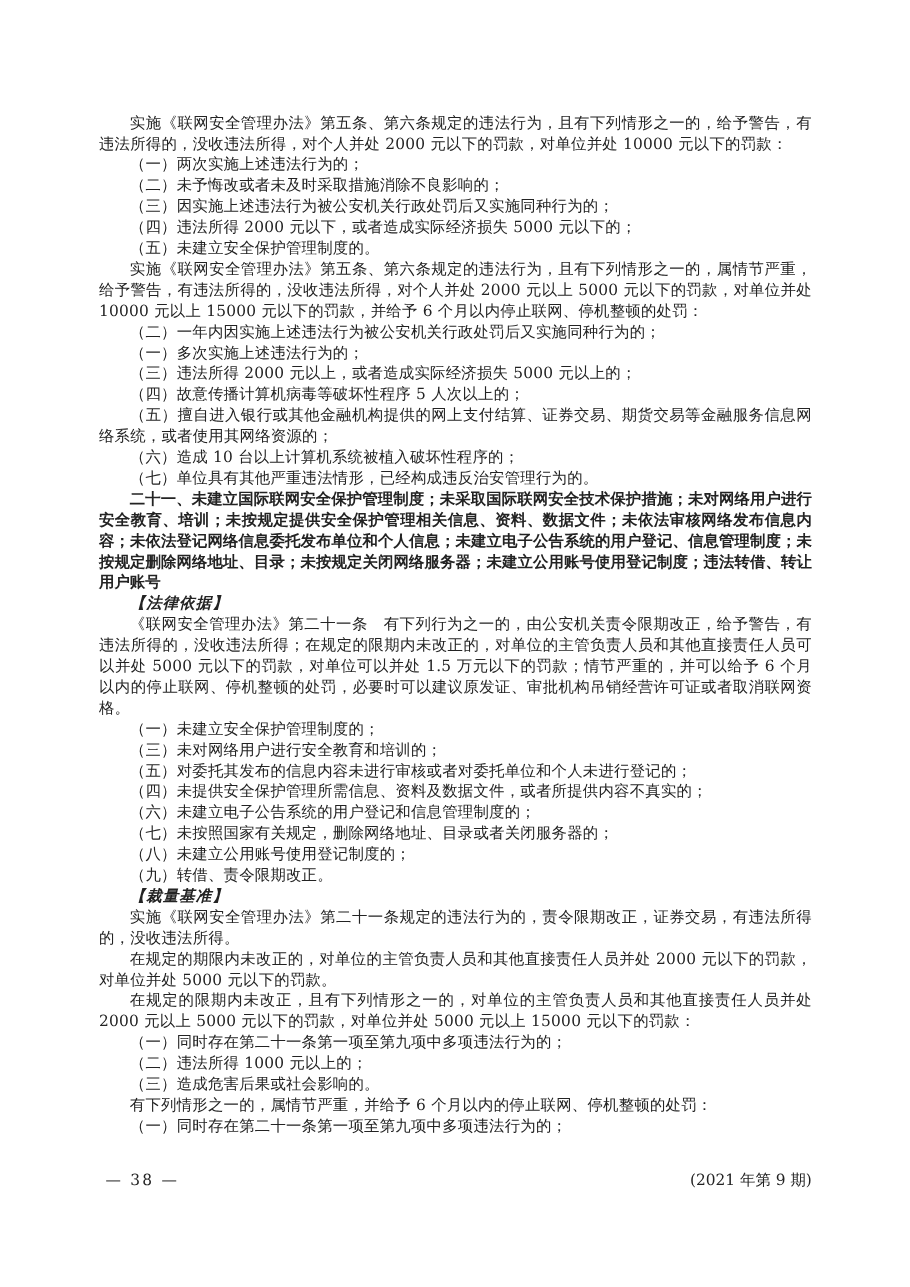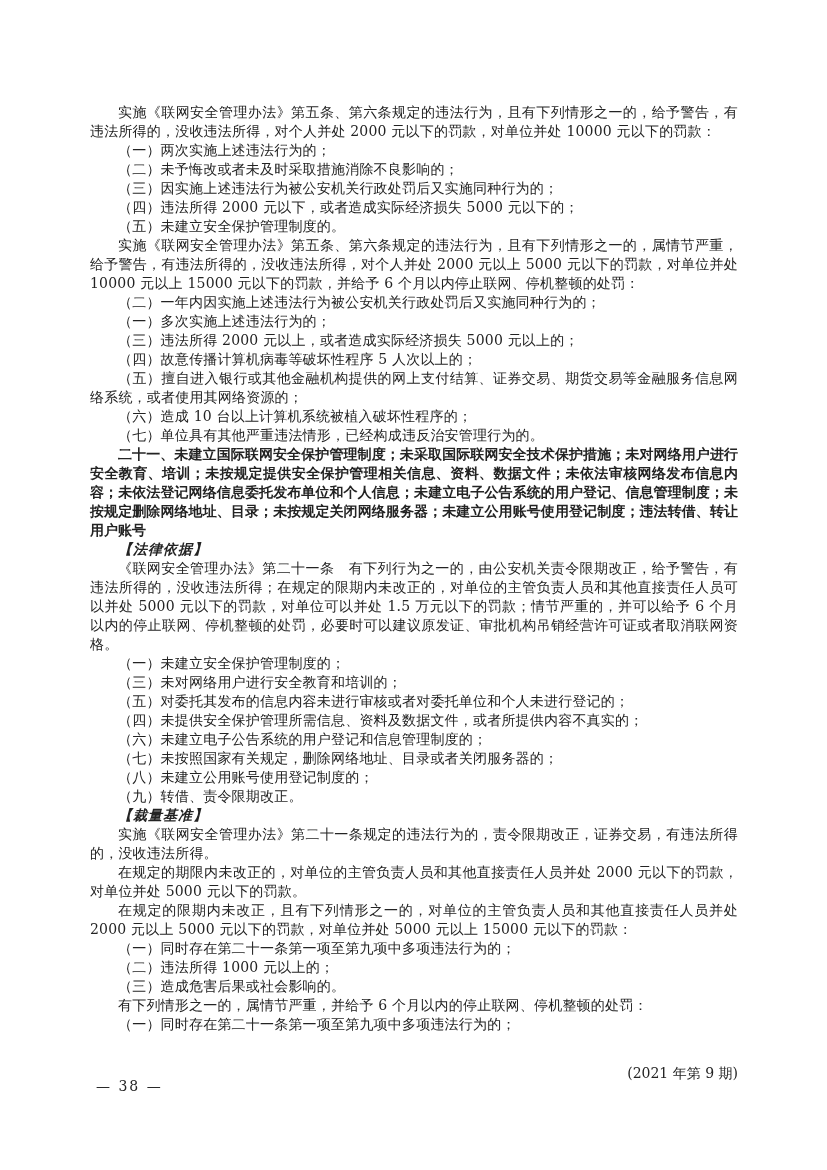--- a/index.html
+++ b/index.html
@@ -46,21 +46,21 @@
     top: 1064px;
     width: 648px;
     height: 20px;
     font-size: 14px;
     line-height: 19px;
     color: #232323;
   }
   .page-num {
     position: absolute;
     left: 6px;
-    top: 13px;
+    top: 0;
     letter-spacing: 2px;
   }
   .issue {
     position: absolute;
     left: 0;
     top: 0;
     width: 100%;
     text-align: right;
   }
 </style>

